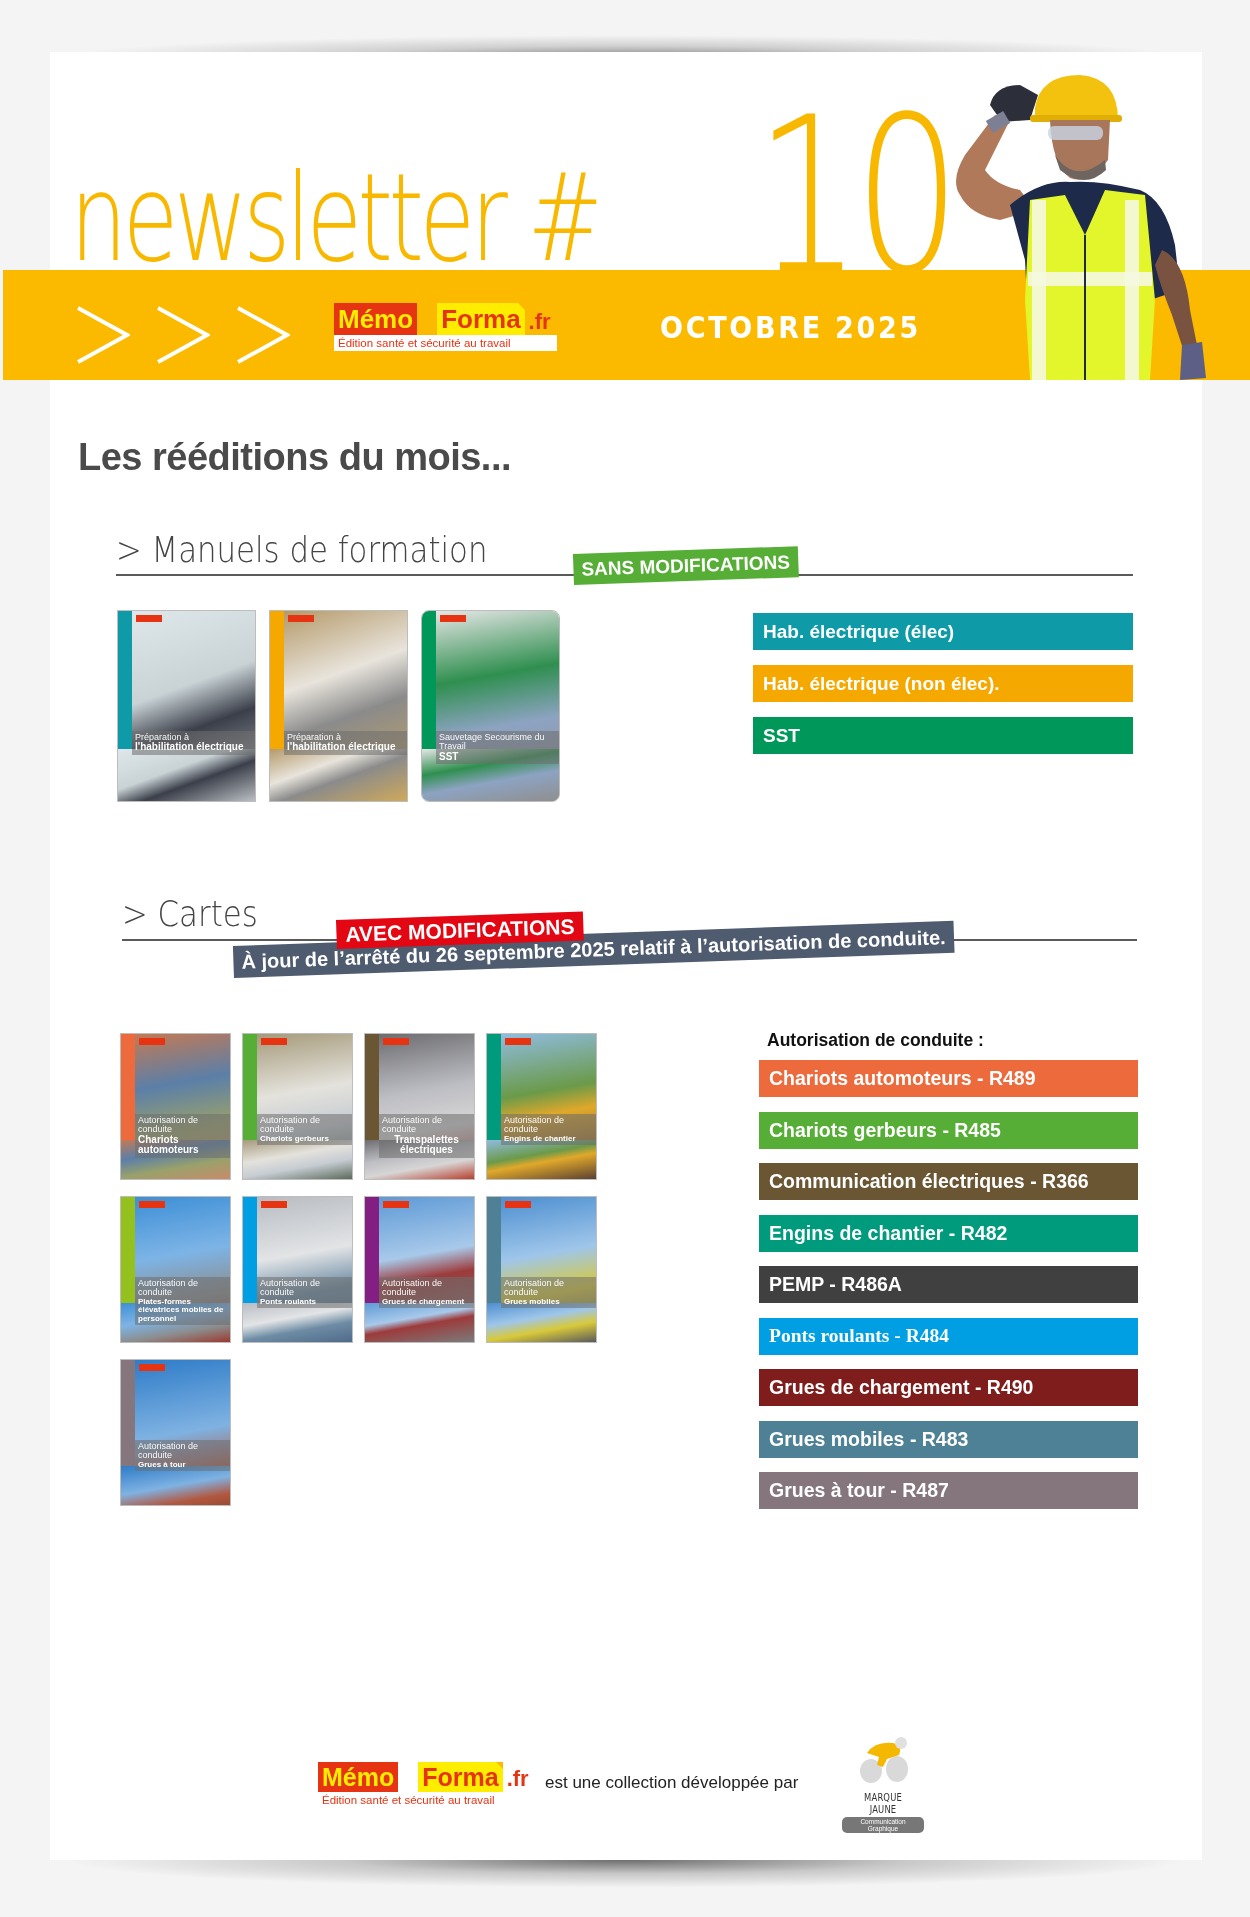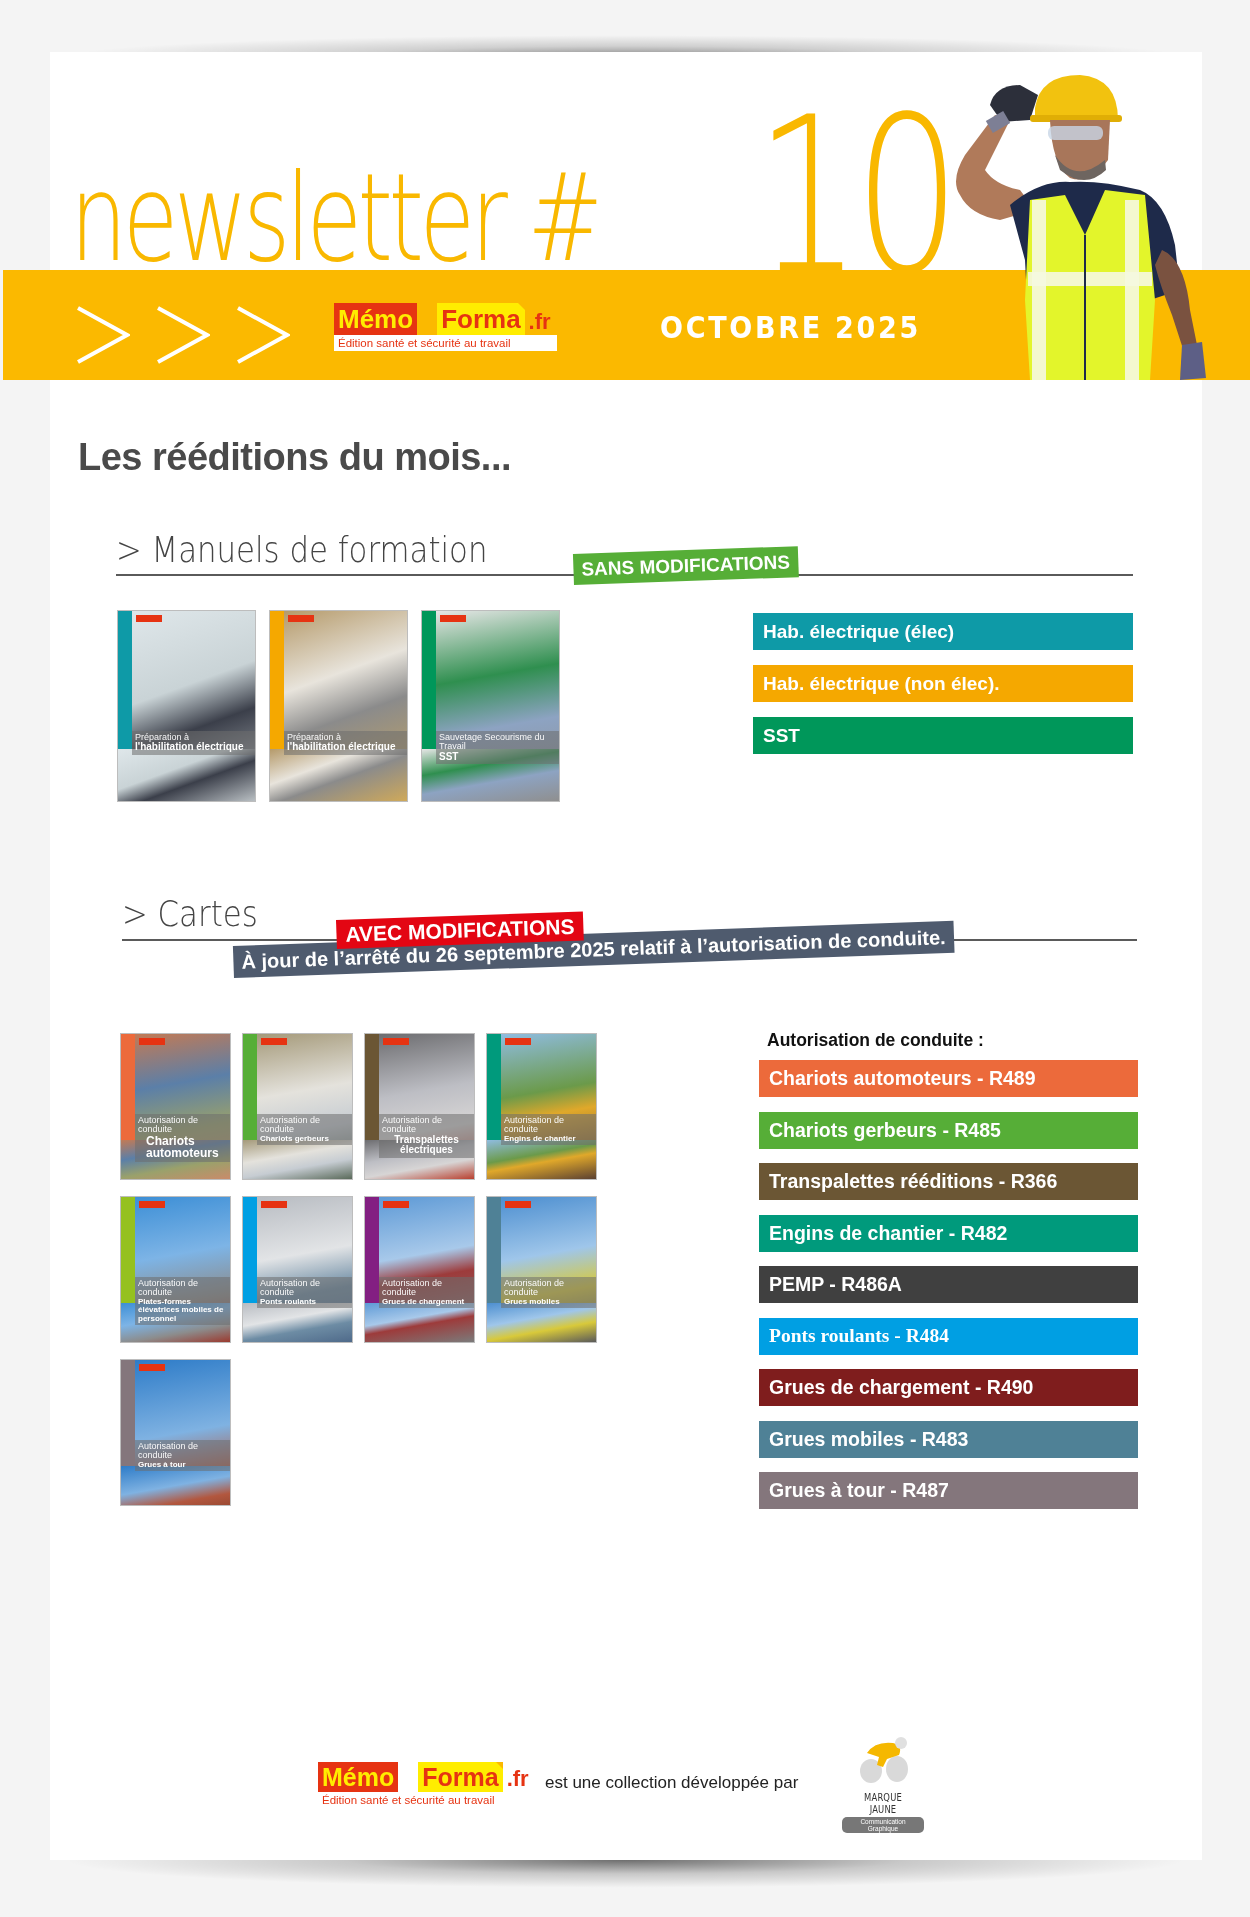--- a/index.html
+++ b/index.html
@@ -189,21 +189,21 @@
     <div class="cover" style="left: 269px; top: 610px; width: 139px; height: 192px;">
       <div class="photo" style="left: 14px; background: linear-gradient(160deg, rgb(181, 154, 106) 0%, rgb(232, 228, 220) 35%, rgb(139, 139, 139) 55%, rgb(207, 169, 90) 100%);"></div>
       <div class="photo" style="left: 0px; top: 138px; background: linear-gradient(160deg, rgb(181, 154, 106) 0%, rgb(232, 228, 220) 35%, rgb(139, 139, 139) 55%, rgb(207, 169, 90) 100%);"></div>
       <div class="stripe" style="width: 14px; height: 138px; bottom: auto; background: rgb(245, 168, 0);"></div>
       <div class="mini-logo" style="left: 18px; top: 4px;"></div>
       <div class="caption" style="left: 14px; top: 120px;">
         <span class="k">Préparation à</span>
         <span class="t" style="font-size: 10px;">l'habilitation électrique</span>
       </div>
     </div>
-    <div class="cover" style="left: 421px; top: 610px; width: 139px; height: 192px;">
+    <div class="cover" style="left: 421px; top: 610px; width: 139px; height: 192px; border-radius: 8px;">
       <div class="photo" style="left: 14px; background: linear-gradient(170deg, rgb(230, 230, 230) 0%, rgb(47, 143, 79) 35%, rgb(141, 163, 194) 60%, rgb(143, 143, 143) 100%);"></div>
       <div class="photo" style="left: 0px; top: 138px; background: linear-gradient(170deg, rgb(230, 230, 230) 0%, rgb(47, 143, 79) 35%, rgb(141, 163, 194) 60%, rgb(143, 143, 143) 100%);"></div>
       <div class="stripe" style="width: 14px; height: 138px; bottom: auto; background: rgb(0, 151, 90);"></div>
       <div class="mini-logo" style="left: 18px; top: 4px;"></div>
       <div class="caption" style="left: 14px; top: 120px;">
         <span class="k">Sauvetage Secourisme du Travail</span>
         <span class="t" style="font-size: 10px;">SST</span>
       </div>
     </div>
   </div>
@@ -220,21 +220,21 @@
 <div class="badge badge-red" style="left:337px; top:920px;">AVEC MODIFICATIONS</div>
 
 <div id="card-covers">
     <div class="cover" style="left: 120px; top: 1033px; width: 111px; height: 147px;">
       <div class="photo" style="left: 14px; background: linear-gradient(170deg, rgb(194, 122, 85) 0%, rgb(91, 127, 168) 35%, rgb(154, 161, 107) 65%, rgb(201, 139, 106) 100%);"></div>
       <div class="photo" style="left: 0px; top: 106px; background: linear-gradient(170deg, rgb(194, 122, 85) 0%, rgb(91, 127, 168) 35%, rgb(154, 161, 107) 65%, rgb(201, 139, 106) 100%);"></div>
       <div class="stripe" style="width: 14px; height: 106px; bottom: auto; background: rgb(236, 106, 59);"></div>
       <div class="mini-logo" style="left: 18px; top: 4px;"></div>
       <div class="caption" style="left: 14px; top: 80px;">
         <span class="k">Autorisation de conduite</span>
-        <span class="t" style="font-size: 12px; margin-left: 8px;">Chariots automoteurs</span>
+        <span class="t" style="font-size: 10px;">Chariots automoteurs</span>
       </div>
     </div>
     <div class="cover" style="left: 242px; top: 1033px; width: 111px; height: 147px;">
       <div class="photo" style="left: 14px; background: linear-gradient(170deg, rgb(165, 154, 122) 0%, rgb(228, 226, 220) 40%, rgb(198, 204, 210) 65%, rgb(90, 106, 90) 100%);"></div>
       <div class="photo" style="left: 0px; top: 106px; background: linear-gradient(170deg, rgb(165, 154, 122) 0%, rgb(228, 226, 220) 40%, rgb(198, 204, 210) 65%, rgb(90, 106, 90) 100%);"></div>
       <div class="stripe" style="width: 14px; height: 106px; bottom: auto; background: rgb(86, 174, 55);"></div>
       <div class="mini-logo" style="left: 18px; top: 4px;"></div>
       <div class="caption" style="left: 14px; top: 80px;">
         <span class="k">Autorisation de conduite</span>
         <span class="t" style="font-size: 8px;">Chariots gerbeurs</span>
@@ -309,21 +309,21 @@
         <span class="k">Autorisation de conduite</span>
         <span class="t" style="font-size: 8px;">Grues à tour</span>
       </div>
     </div>
   </div>
 
 <div class="list-label">Autorisation de conduite :</div>
 <div id="card-bars">
     <div class="bar" style="left: 759px; top: 1060px; width: 379px; height: 37px; background: rgb(236, 106, 59); font-size: 19.5px;">Chariots automoteurs - R489</div>
     <div class="bar" style="left: 759px; top: 1111.5px; width: 379px; height: 37px; background: rgb(86, 174, 55); font-size: 19.5px;">Chariots gerbeurs - R485</div>
-    <div class="bar" style="left: 759px; top: 1163px; width: 379px; height: 37px; background: rgb(107, 86, 52); font-size: 19.5px;">Transpalettes rééditions - R366</div>
+    <div class="bar" style="left: 759px; top: 1163px; width: 379px; height: 37px; background: rgb(107, 86, 52); font-size: 19.5px;">Communication électriques - R366</div>
     <div class="bar" style="left: 759px; top: 1214.5px; width: 379px; height: 37px; background: rgb(0, 154, 124); font-size: 19.5px;">Engins de chantier - R482</div>
     <div class="bar" style="left: 759px; top: 1266px; width: 379px; height: 37px; background: #404040; font-size: 19.5px;">PEMP - R486A</div>
     <div class="bar" style="left: 759px; top: 1317.5px; width: 379px; height: 37px; background: rgb(0, 159, 227); font-size: 19.5px; font-family: Liberation Serif, serif;">Ponts roulants - R484</div>
     <div class="bar" style="left: 759px; top: 1369px; width: 379px; height: 37px; background: #7f1d1d; font-size: 19.5px;">Grues de chargement - R490</div>
     <div class="bar" style="left: 759px; top: 1420.5px; width: 379px; height: 37px; background: rgb(79, 129, 150); font-size: 19.5px;">Grues mobiles - R483</div>
     <div class="bar" style="left: 759px; top: 1472px; width: 379px; height: 37px; background: rgb(132, 118, 124); font-size: 19.5px;">Grues à tour - R487</div>
   </div>
 
 <div class="logo logo-footer">
   <div class="top">

